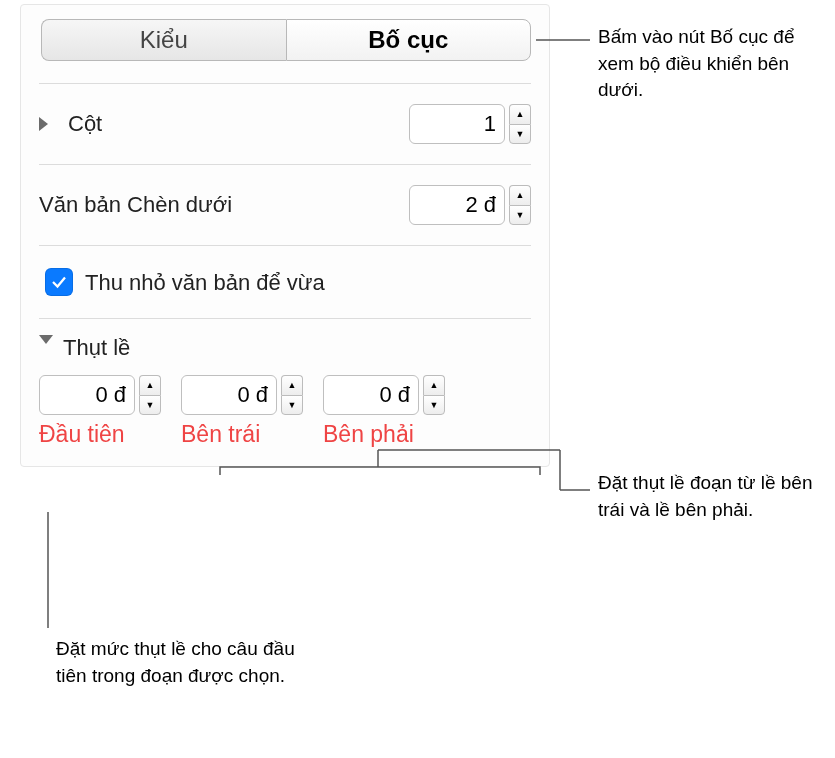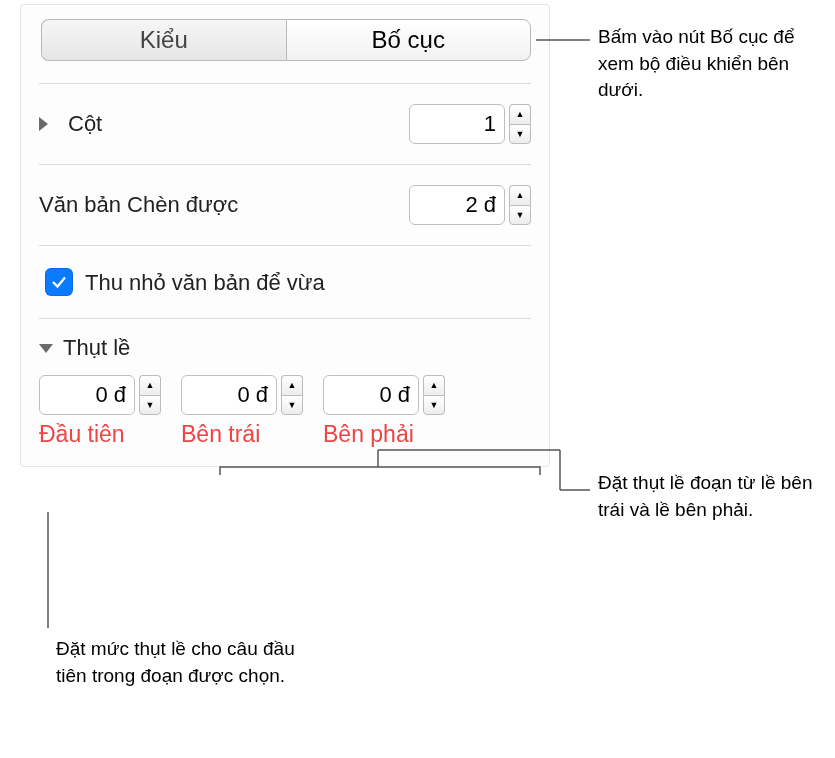--- a/index.html
+++ b/index.html
@@ -38,21 +38,21 @@
   .seg button:first-child {
     border-top-left-radius: 8px;
     border-bottom-left-radius: 8px;
     border-right: none;
     background: linear-gradient(#f6f6f6,#e6e6e6);
     color: #444;
   }
   .seg button:last-child {
     border-top-right-radius: 8px;
     border-bottom-right-radius: 8px;
-    font-weight: 400;
+    font-weight: 700;
     color: #000;
   }
   .hr {
     height: 1px;
     background: #dcdcdc;
     margin: 0 18px;
   }
   .row {
     display: flex;
     align-items: center;
@@ -118,21 +118,21 @@
     background:#0a7aff;
     display:flex;align-items:center;justify-content:center;
     cursor:pointer;
     box-shadow: inset 0 0 0 1px rgba(0,0,0,0.1);
   }
   .checkbox svg{width:18px;height:18px;stroke:#fff;stroke-width:3;fill:none;}
   .indents {
     padding: 16px 18px 4px 18px;
   }
   .indents-head {
-    display:flex;align-items:center;gap:10px;margin-bottom:14px;
+    display:flex;align-items:flex-start;gap:10px;margin-bottom:14px;
   }
   .indent-fields {
     display:flex; gap:20px;
   }
   .indent-col { display:flex; flex-direction:column; gap:6px; }
   .indent-col .label { font-size:23px; color:#ef4444; }
   .annot {
     position:absolute;
     font-size:19px;
     line-height:1.4;
@@ -161,21 +161,21 @@
       <div class="buttons">
         <button>▲</button>
         <button>▼</button>
       </div>
     </div>
   </div>
 
   <div class="hr"></div>
 
   <div class="row">
-    <span>Văn bản Chèn được</span>
+    <span>Văn bản Chèn dưới</span>
     <div class="stepper">
       <input value="2 đ" style="">
       <div class="buttons">
         <button>▲</button>
         <button>▼</button>
       </div>
     </div>
   </div>
 
   <div class="hr"></div>

